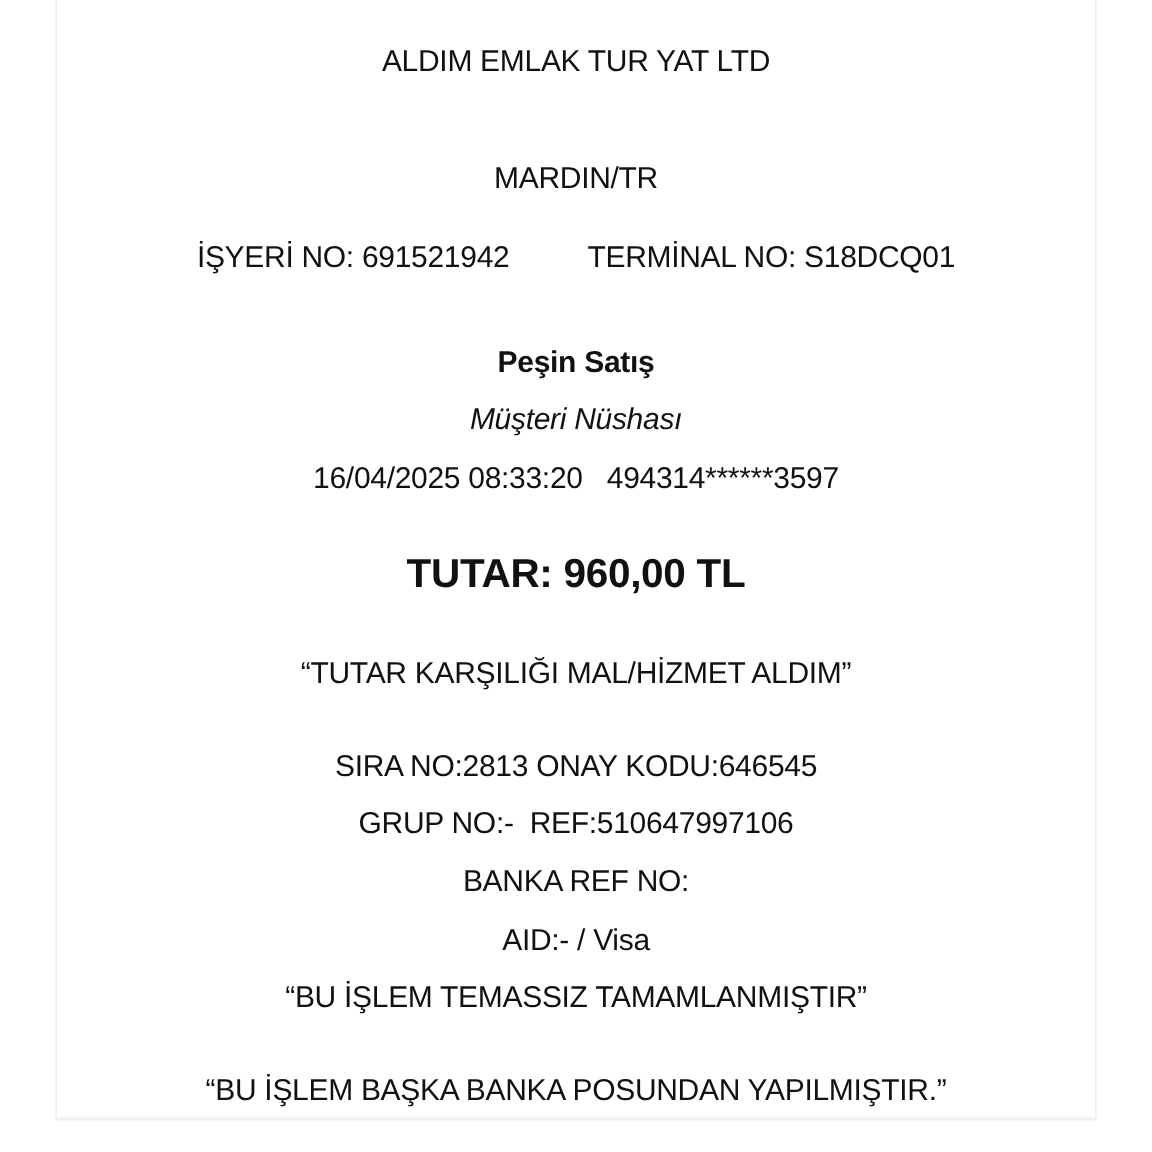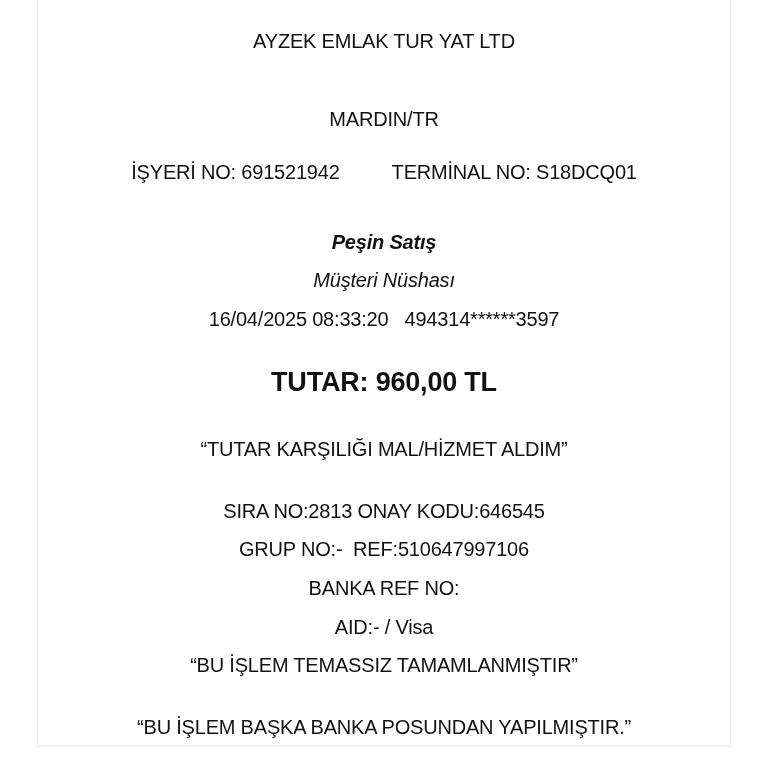--- a/index.html
+++ b/index.html
@@ -29,33 +29,33 @@
     .line {
       position: absolute;
       left: 0;
       right: 0;
       text-align: center;
       font-size: 20px;
       line-height: 24px;
       white-space: pre;
       letter-spacing: -0.2px;
     }
-    .bold { font-weight: bold; font-style: italic; }
+    .bold { font-weight: bold; }
     .amount { font-size: 27px; line-height: 28px; font-weight: bold; }
     .ids {
       display: flex;
       justify-content: center;
       gap: 52px;
     }
   </style>
 </head>
 <body>
 
 <div class="receipt">
-  <div class="line" style="top:31px;">AYZEK EMLAK TUR YAT LTD</div>
+  <div class="line" style="top:31px;">ALDIM EMLAK TUR YAT LTD</div>
   <div class="line" style="top:109px;">MARDIN/TR</div>
   <div class="line ids" style="top:162px;">
     <span>İŞYERİ NO: 691521942</span>
     <span>TERMİNAL NO: S18DCQ01</span>
   </div>
   <div class="line bold" style="top:232px;">Peşin Satış</div>
   <div class="line" style="top:270px;font-style:italic;">Müşteri Nüshası</div>
   <div class="line" style="top:309px;">16/04/2025 08:33:20   494314******3597</div>
   <div class="line amount" style="top:370px;">TUTAR: 960,00 TL</div>
   <div class="line" style="top:439px;">“TUTAR KARŞILIĞI MAL/HİZMET ALDIM”</div>

